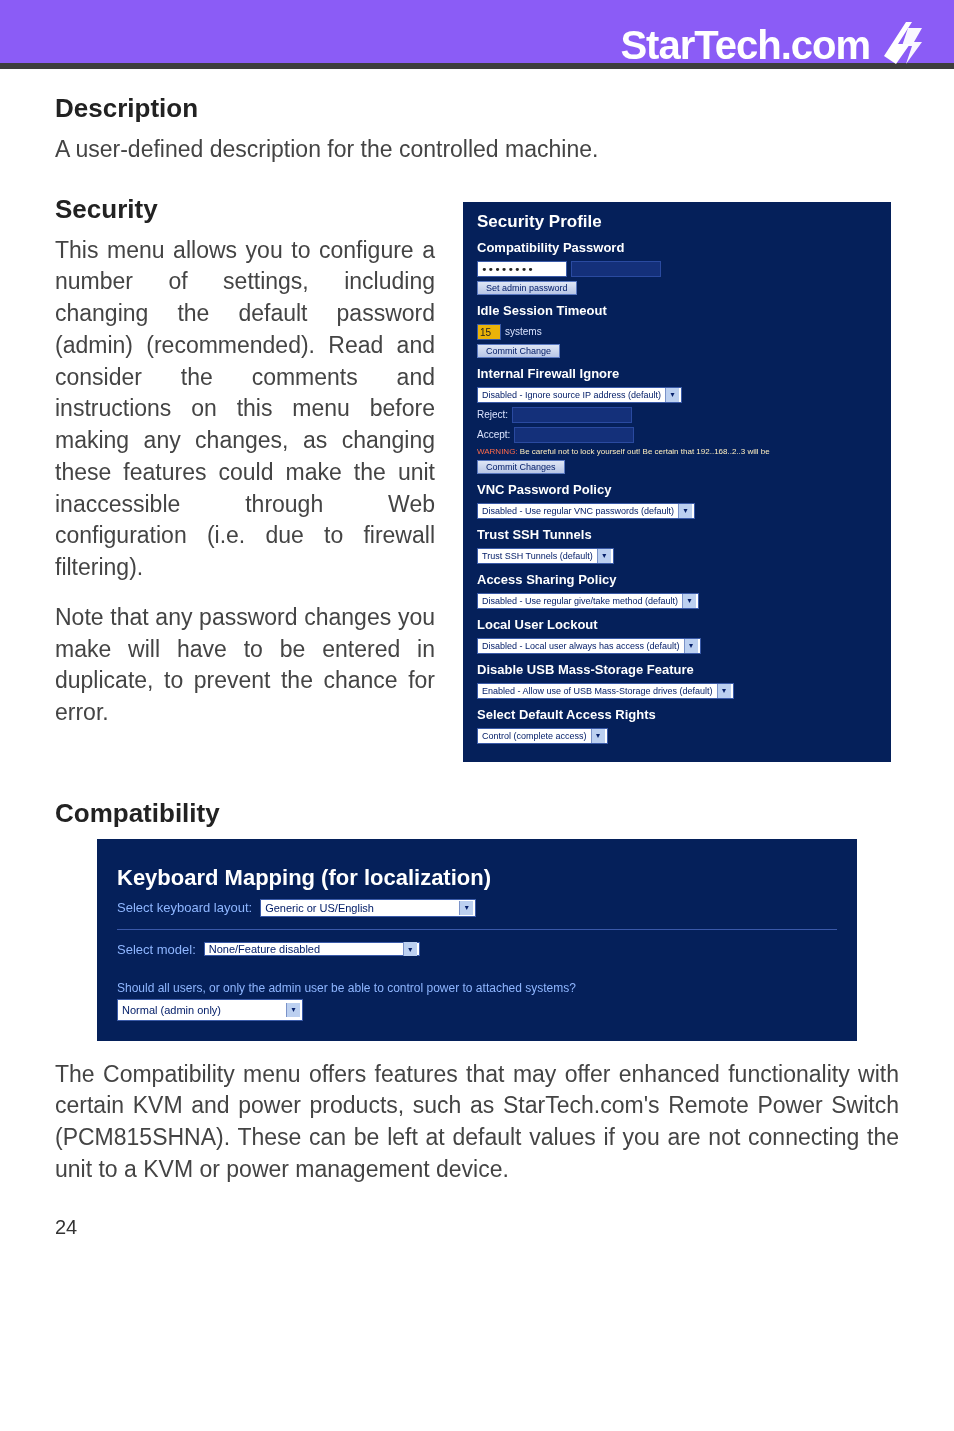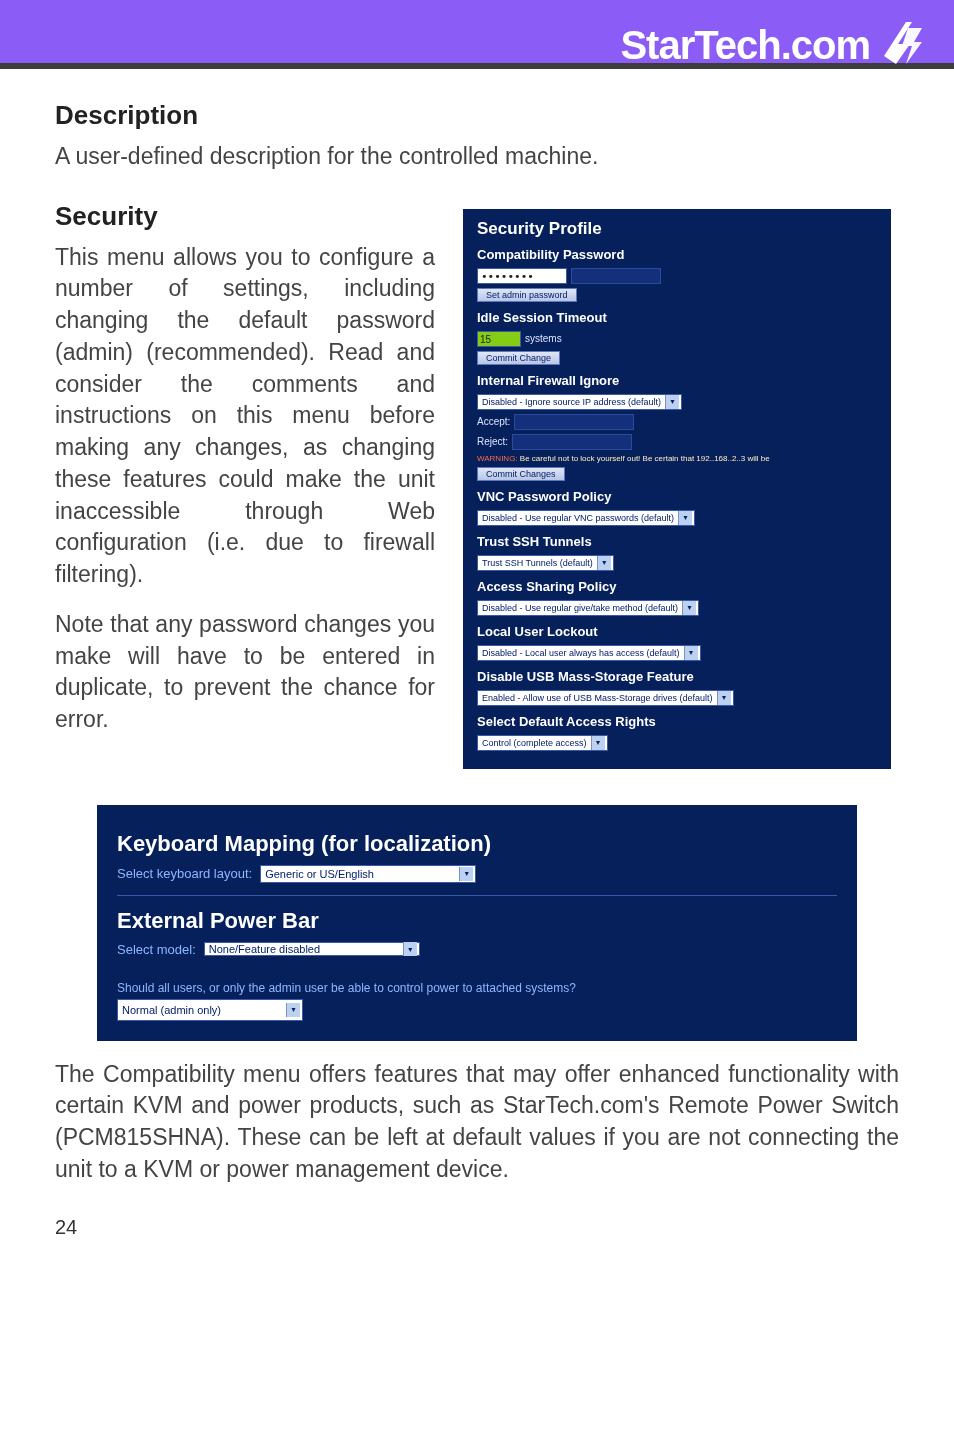--- a/index.html
+++ b/index.html
@@ -26,21 +26,21 @@
   }
   .brand-text {
     font-size: 40px;
     font-weight: bold;
     letter-spacing: -1px;
   }
   .brand-logo {
     margin-left: 8px;
   }
   .content {
-    padding: 31px 55px 40px 55px;
+    padding: 24px 55px 40px 55px;
   }
   h2.sec {
     font-size: 26px;
     font-weight: bold;
     color: #222;
     margin: 0 0 10px 0;
   }
   p.body {
     font-size: 23px;
     color: #444;
@@ -104,23 +104,23 @@
     background: #a8b8e0;
     background: linear-gradient(#dfe6f5,#b8c6e6);
     border: 1px solid #5a78c0;
     color: #06206a;
     font-size: 9px;
     padding: 1px 8px;
     font-family: Verdana, sans-serif;
   }
   .numbox {
     display: inline-block;
-    width: 44px;
+    width: 24px;
     height: 16px;
-    background: #84cc16;
+    background: #eab308;
     color: #222;
     font-size: 10px;
     padding: 0 2px;
     line-height: 16px;
     border: 1px solid #3a5aa8;
   }
   .selectbox {
     display: inline-flex;
     align-items: center;
     background: #fff;
@@ -239,28 +239,28 @@
         </div>
 
         <div class="subhead">Internal Firewall Ignore</div>
         <div class="row">
           <span class="selectbox">
             <span class="sel-text">Disabled - Ignore source IP address (default)</span>
             <span class="dd-arrow">▾</span>
           </span>
         </div>
         <div class="row">
+          <span class="lbl-sm">Reject:</span>
+          <span class="txtbox" style="min-width:120px"></span>
+        </div>
+        <div class="row">
           <span class="lbl-sm">Accept:</span>
           <span class="txtbox" style="min-width:120px"></span>
         </div>
         <div class="row">
-          <span class="lbl-sm">Reject:</span>
-          <span class="txtbox" style="min-width:120px"></span>
-        </div>
-        <div class="row">
           <span class="warn">
             <span class="warn-red">WARNING:</span><span> Be careful not to lock yourself out! Be certain that 192..168..2..3 will be</span>
           </span>
         </div>
         <div class="row">
           <span class="minibtn">Commit Changes</span>
         </div>
 
         <div class="subhead">VNC Password Policy</div>
         <div class="row">
@@ -306,33 +306,33 @@
         <div class="row">
           <span class="selectbox">
             <span class="sel-text">Control (complete access)</span>
             <span class="dd-arrow">▾</span>
           </span>
         </div>
       </div>
     </div>
   </div>
 
+  <h2 class="sec">Compatibility</h2>
 
   <div class="compat-wrap">
     <div class="compat-panel">
       <div class="big">Keyboard Mapping (for localization)</div>
       <div class="row">
         <span class="midlbl">Select keyboard layout:</span>
         <span class="selectbox" style="font-size:11px;height:18px">
           <span class="sel-text" style="min-width:190px">Generic or US/English</span>
           <span class="dd-arrow">▾</span>
         </span>
       </div>
       <hr class="hr">
-      <div class="big">External Power Bar</div>
       <div class="row">
         <span class="midlbl">Select model:</span>
         <span class="selectbox" style="font-size:11px;height:14px">
           <span class="sel-text" style="min-width:190px">None/Feature disabled</span>
           <span class="dd-arrow">▾</span>
         </span>
       </div>
       <div class="row" style="margin-top:24px">
         <span class="question">Should all users, or only the admin user be able to control power to attached systems?</span>
       </div>

